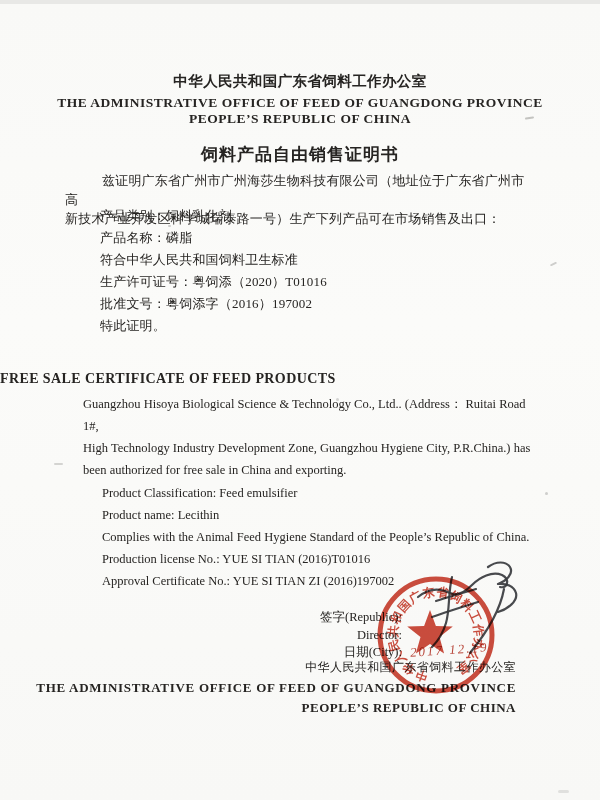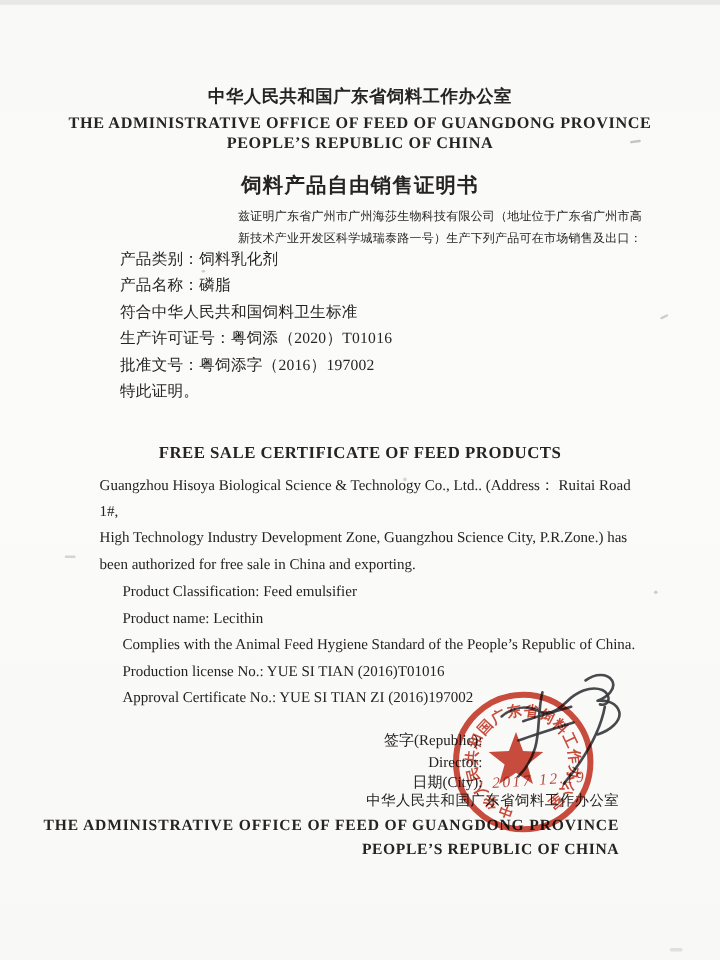--- a/index.html
+++ b/index.html
@@ -14,26 +14,26 @@
   }
   
   .header{position:absolute;top:66px;left:0;right:0;text-align:center;}
   .h-zh{font-weight:bold;font-size:14.5px;line-height:22px;letter-spacing:0.4px;}
   .h-en{font-weight:bold;font-size:13.5px;line-height:15.5px;letter-spacing:0.5px;}
   .h-en.first{margin-top:3px;}
   .doc-title{position:absolute;top:142px;left:0;right:0;text-align:center;
     font-weight:bold;font-size:17px;letter-spacing:1px;line-height:18px;}
   
   .cn-intro{position:absolute;top:167px;left:65px;width:470px;
-    font-size:10px;line-height:19px;letter-spacing:0.2px;text-align:right;}
+    font-size:13px;line-height:19px;letter-spacing:0.2px;}
   .cn-intro .line.first{text-indent:37px;}
   .cn-fields{position:absolute;top:205px;left:100px;font-size:13px;letter-spacing:0.2px;}
   .cn-fields .field{line-height:14px;margin:0 0 8px 0;white-space:nowrap;}
   
-  .en-heading{position:absolute;top:367px;left:0;right:0;text-align:center;
+  .en-heading{position:absolute;top:367px;left:0;right:0;
     font-weight:bold;font-size:14px;letter-spacing:0.4px;line-height:15px;}
   .en-intro{position:absolute;top:389px;left:83px;width:452px;
     font-size:12.5px;line-height:22px;}
   .en-intro .line.first{text-indent:19px;}
   .en-fields{position:absolute;top:482px;left:102px;font-size:12.5px;}
   .en-fields .field{line-height:14px;margin:0 0 8px 0;white-space:nowrap;}
   
   .sig-block{position:absolute;top:605px;right:198px;text-align:right;
     font-size:12.5px;line-height:17.5px;}
   .sig-line{position:relative;white-space:nowrap;}
@@ -92,21 +92,21 @@
     <div class="field">符合中华人民共和国饲料卫生标准</div>
     <div class="field">生产许可证号：粤饲添（2020）T01016</div>
     <div class="field">批准文号：粤饲添字（2016）197002</div>
     <div class="field">特此证明。</div>
   </div>
 
   <div class="en-heading">FREE SALE CERTIFICATE OF FEED PRODUCTS</div>
 
   <div class="en-intro">
     <div class="line">Guangzhou Hisoya Biological Science &amp; Technology Co., Ltd.. (Address： Ruitai Road 1#,</div>
-    <div class="line">High Technology Industry Development Zone, Guangzhou Science City, P.R.Zone.) has</div>
+    <div class="line">High Technology Industry Development Zone, Guangzhou Hygiene City, P.R.China.) has</div>
     <div class="line">been authorized for free sale in China and exporting.</div>
   </div>
 
   <div class="en-fields">
     <div class="field">Product Classification: Feed emulsifier</div>
     <div class="field">Product name: Lecithin</div>
     <div class="field">Complies with the Animal Feed Hygiene Standard of the People’s Republic of China.</div>
     <div class="field">Production license No.: YUE SI TIAN (2016)T01016</div>
     <div class="field">Approval Certificate No.: YUE SI TIAN ZI (2016)197002</div>
   </div>

